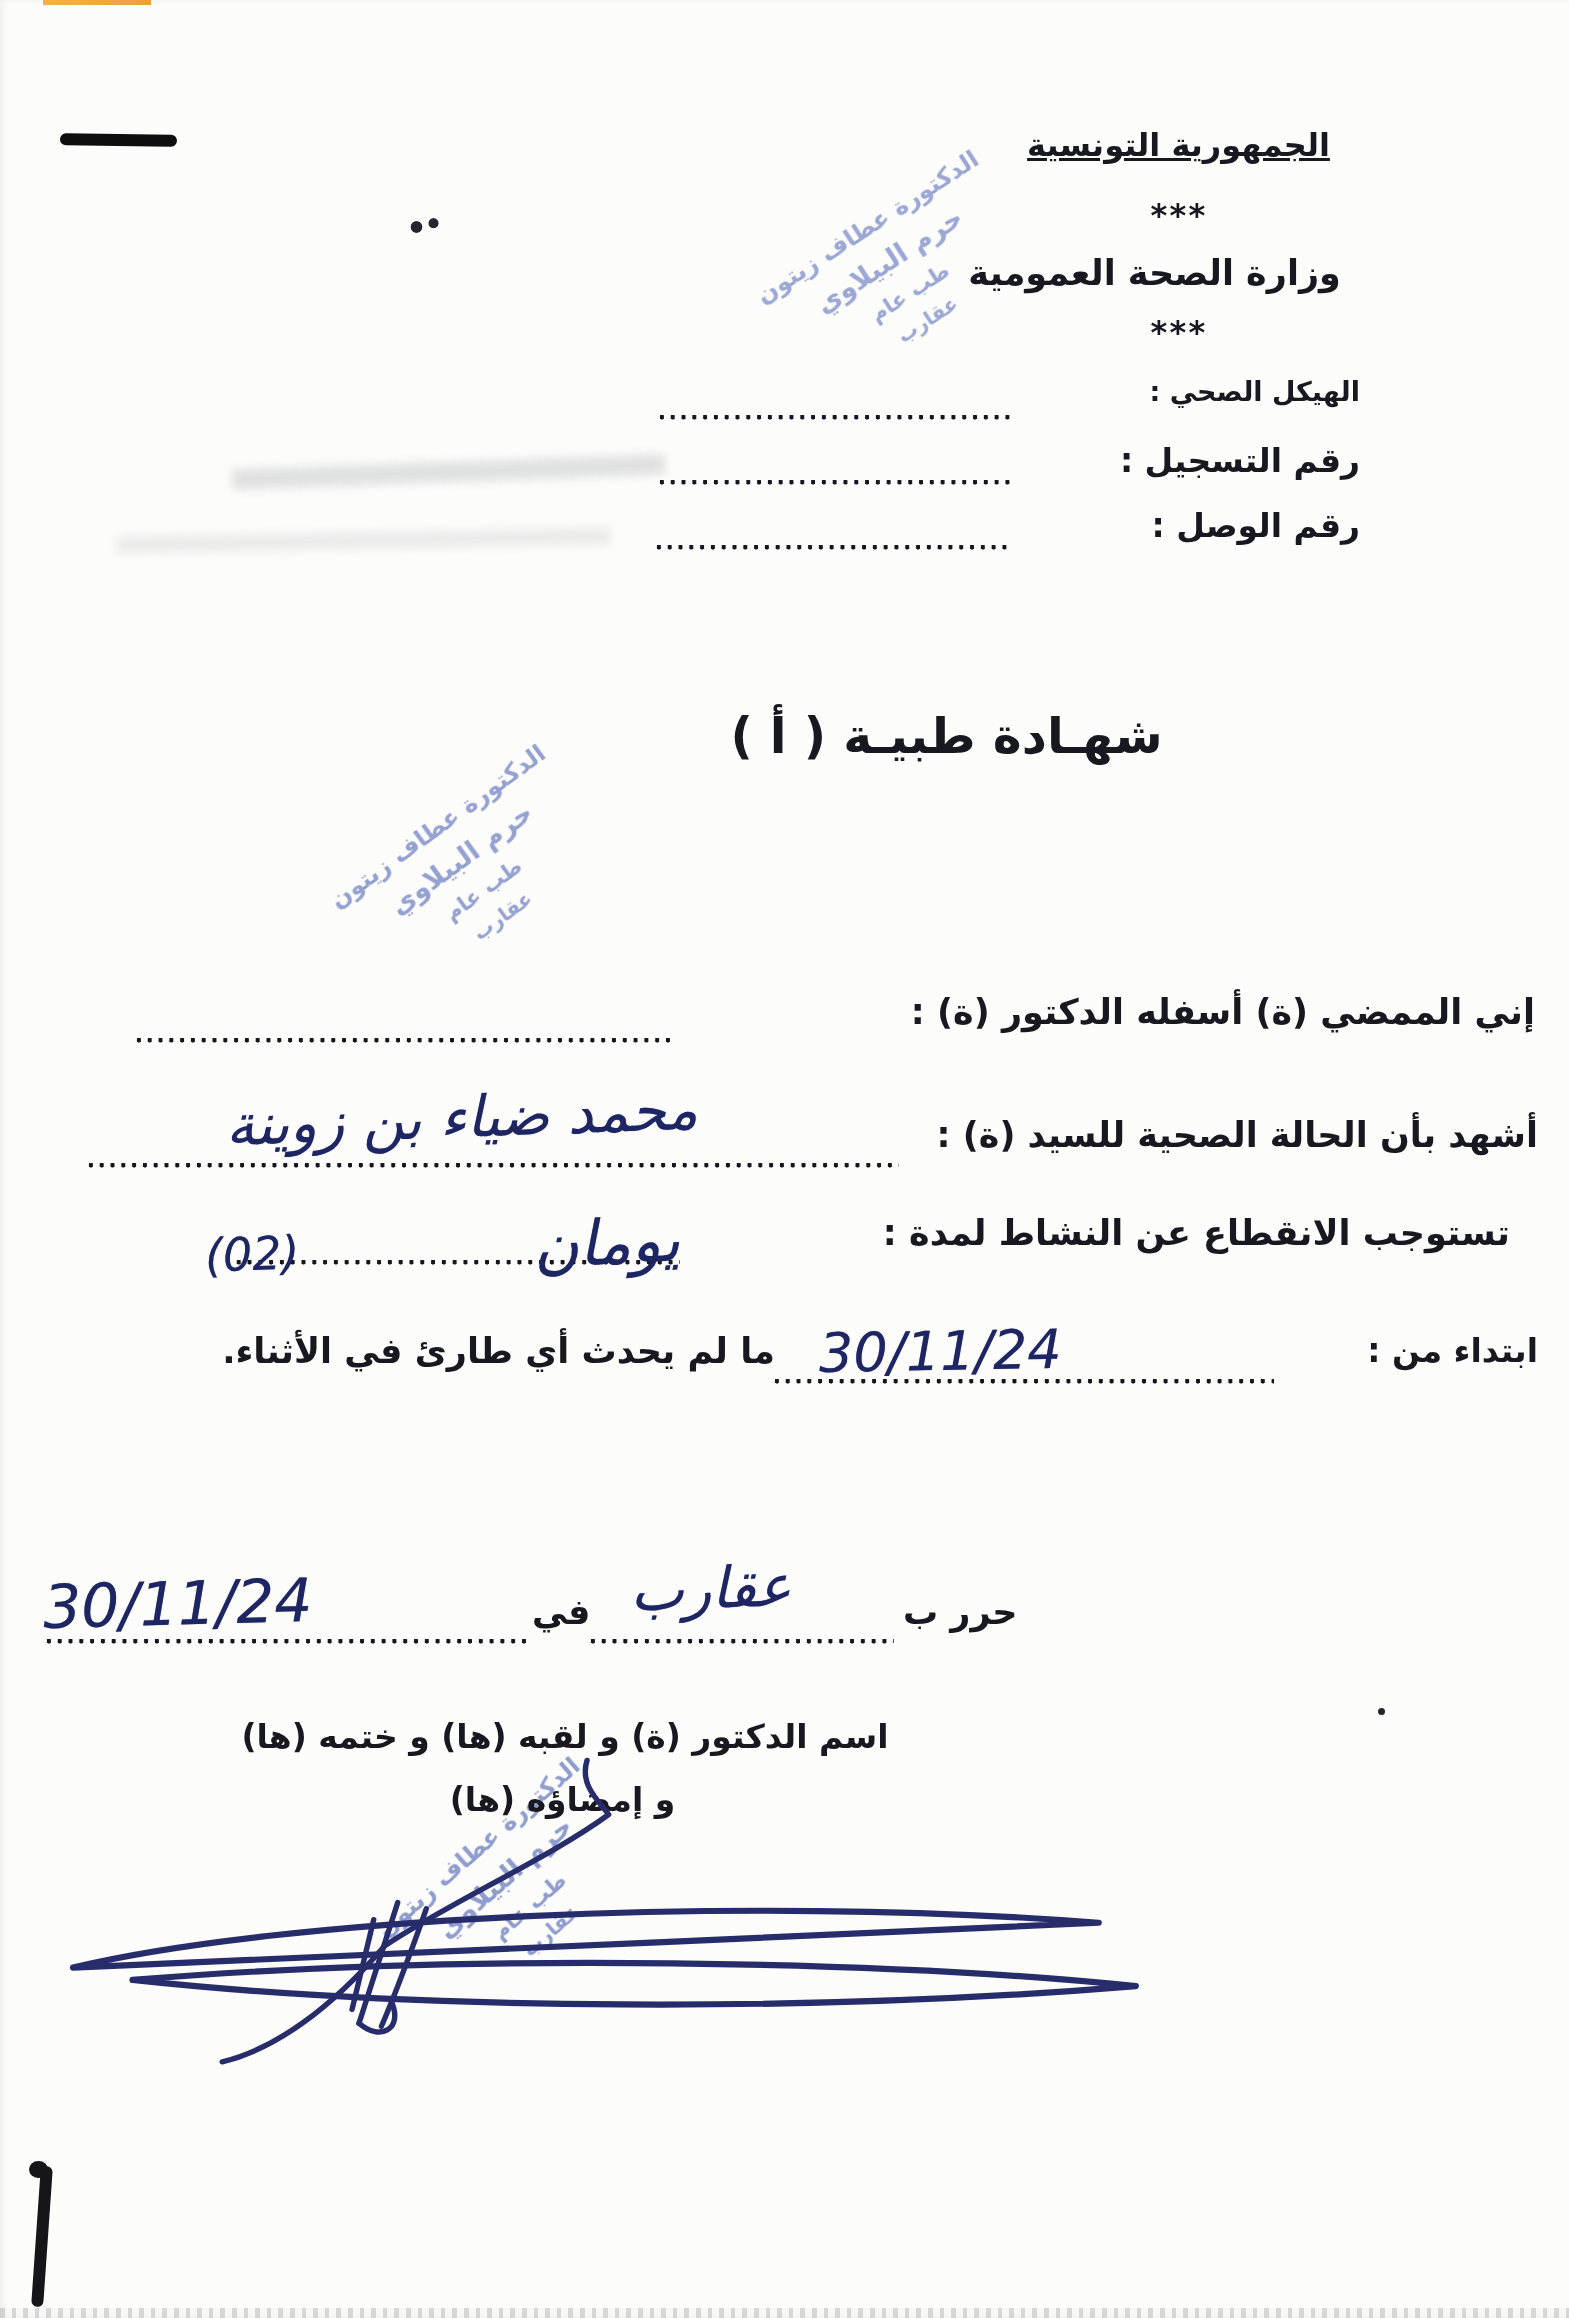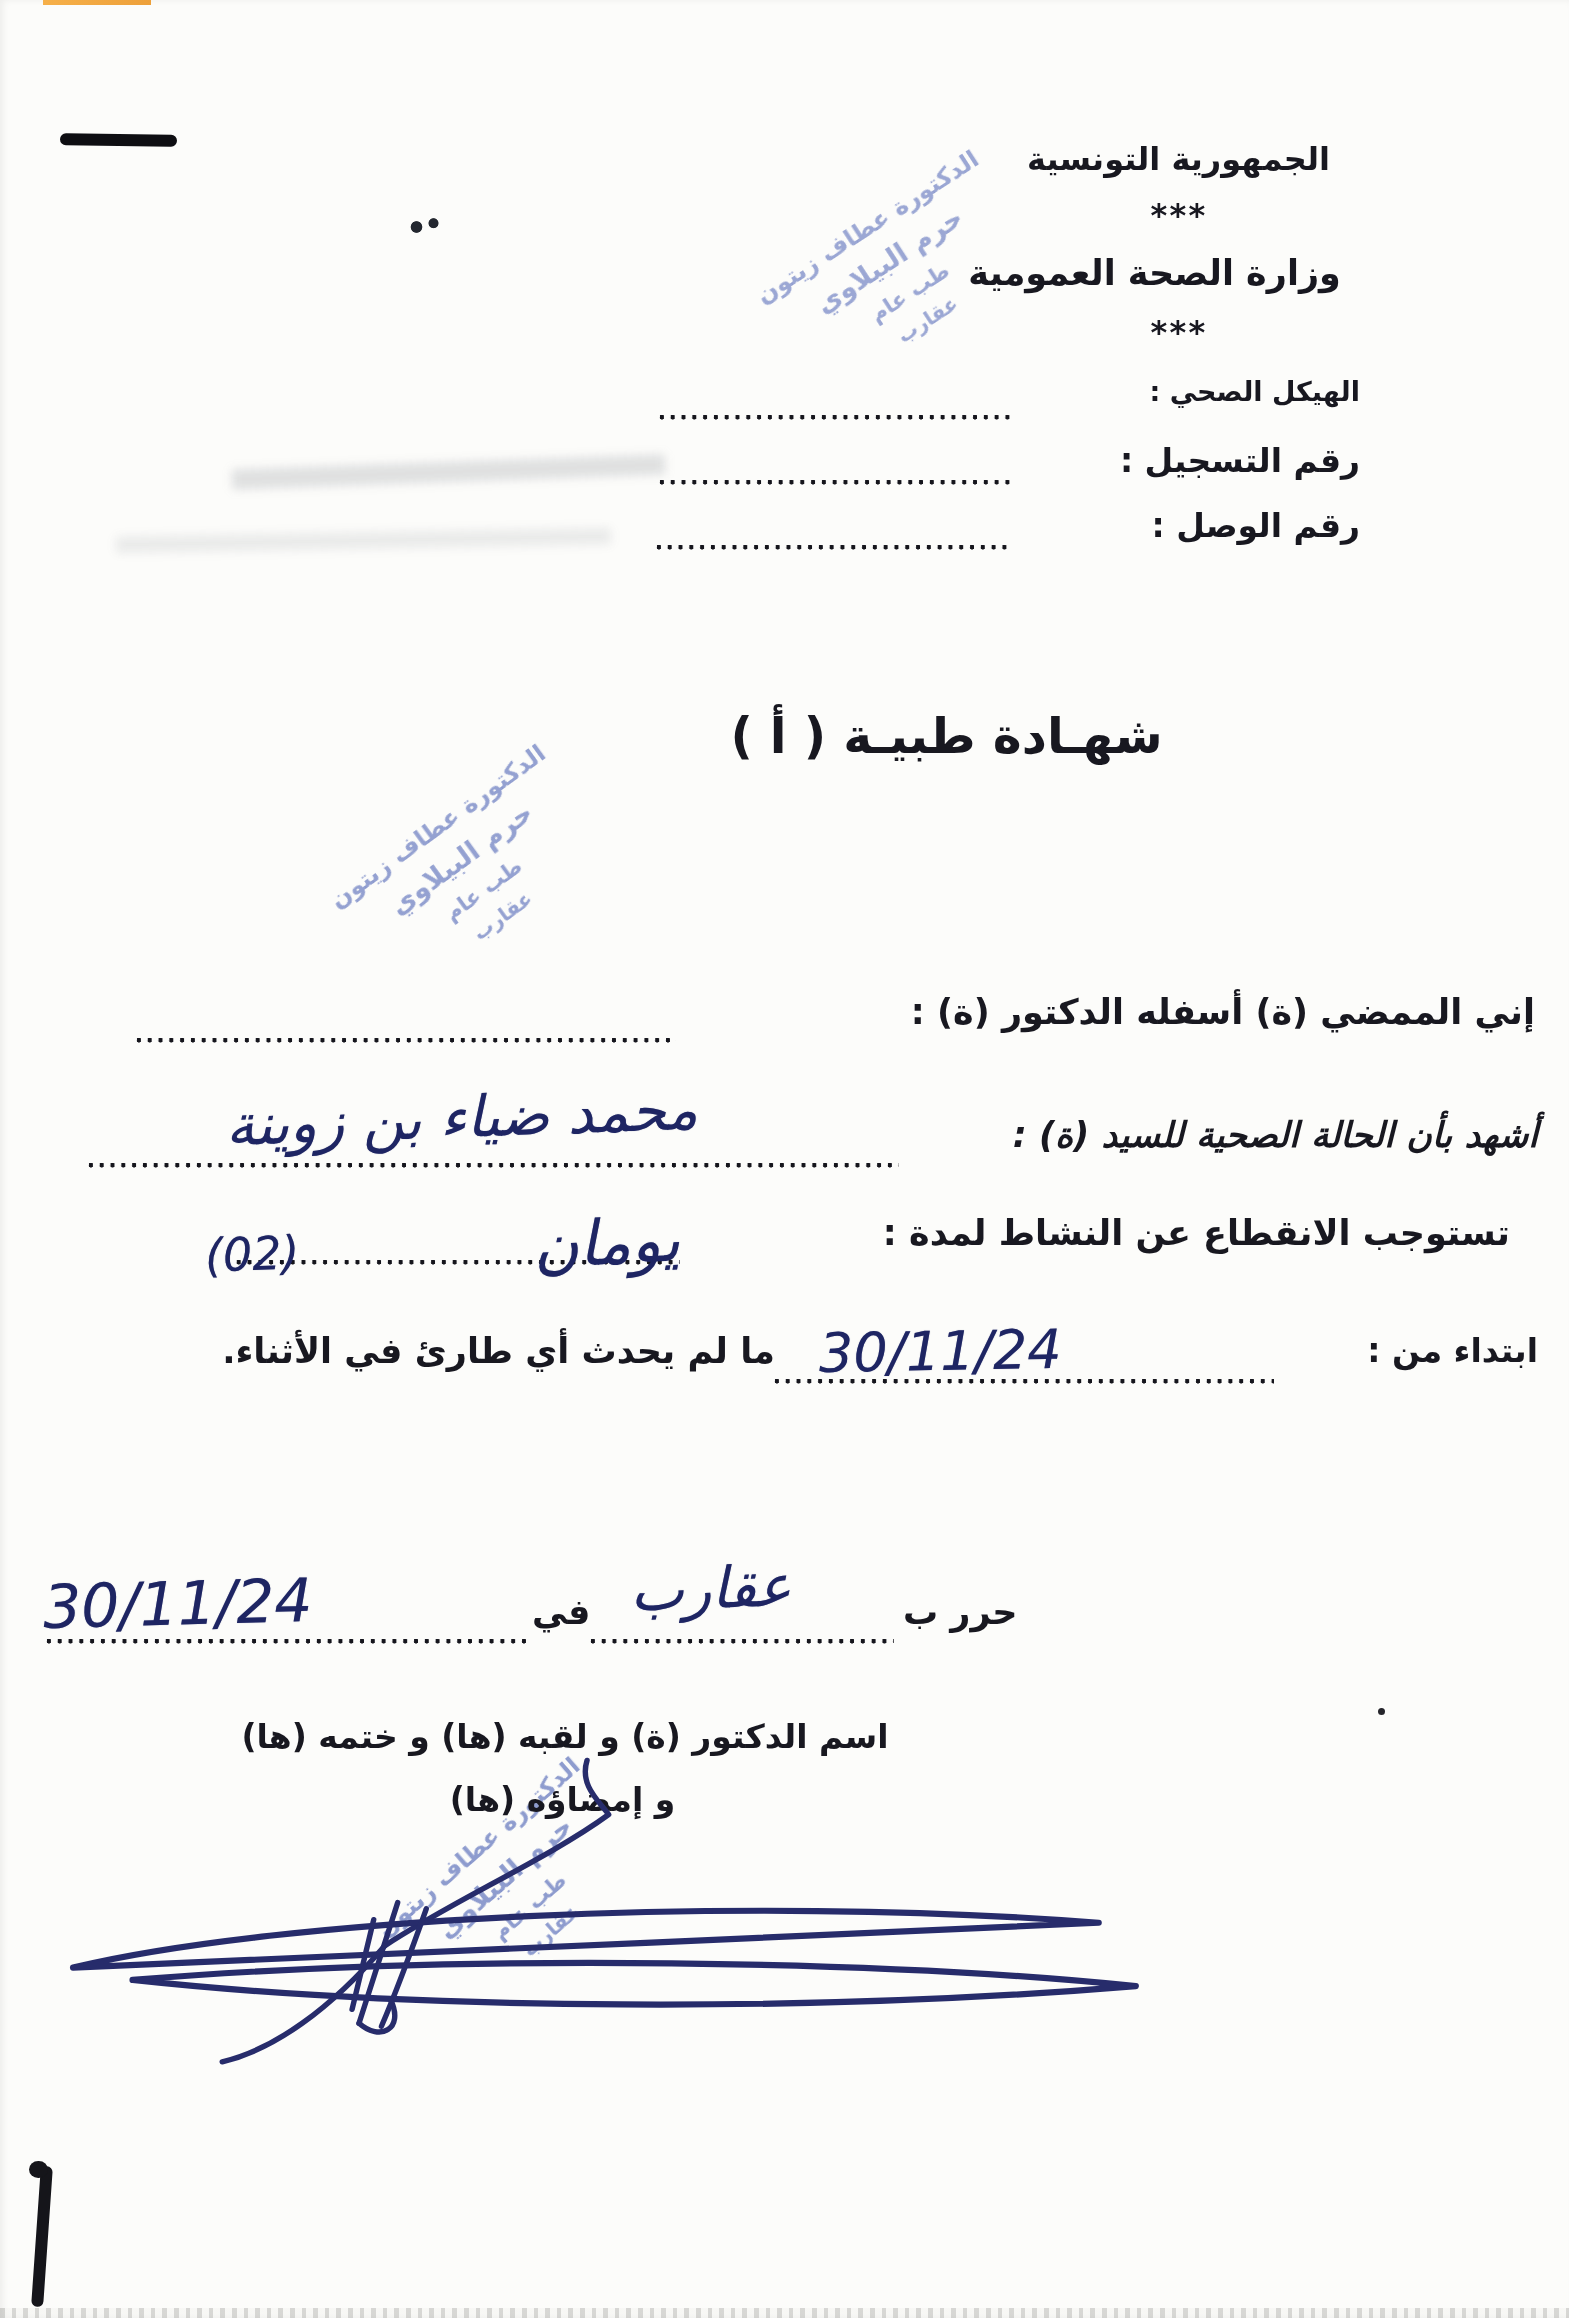--- a/index.html
+++ b/index.html
@@ -41,21 +41,21 @@
   <div class="abs artifact" style="left:43px;top:0;width:108px;height:4.6px;background:linear-gradient(90deg,#f6b049,#eda03a);"></div>
   <div class="abs artifact" style="left:60px;top:134px;width:117px;height:12.4px;background:#0e0e12;border-radius:6.2px;transform:rotate(0.8deg);"></div>
   <div class="abs artifact" style="left:408px;top:217px;width:36px;height:18.5px;background:radial-gradient(circle at 8.5px 10px,#23272f 5.4px,rgba(0,0,0,0) 6.2px),radial-gradient(circle at 25.5px 6.2px,#23272f 4.6px,rgba(0,0,0,0) 5.4px);"></div>
   <div class="abs artifact" style="left:1378px;top:1708px;width:7px;height:7px;border-radius:50%;background:#25252b;"></div>
   <div class="abs artifact" style="left:36px;top:2166px;width:11.6px;height:141px;background:#15151a;border-radius:6.2px;transform:rotate(4deg);"></div>
   <div class="abs artifact" style="left:29px;top:2161px;width:18.5px;height:17px;background:#15151a;border-radius:50%;"></div>
   <div class="abs artifact" style="left:0;top:2308px;width:1570px;height:10.8px;opacity:.65;background:repeating-linear-gradient(90deg,rgba(110,110,105,.4) 0 4.6px,rgba(205,205,198,.15) 4.6px 11.6px);"></div>
   <div class="abs smudge" style="left:232px;top:462px;width:433px;height:20px;transform:rotate(-2deg);"></div>
   <div class="abs smudge" style="left:116px;top:532px;width:495px;height:17px;opacity:.6;transform:rotate(-1deg);"></div>
 
-  <div class="abs print center" style="left:993px;top:140px;width:371px;font-size:32px;">الجمهورية التونسية</div>
+  <div class="abs print center" style="left:993px;top:126px;width:371px;font-size:32px;text-decoration:underline;">الجمهورية التونسية</div>
   <div class="abs print center" style="left:1121px;top:196px;width:116px;font-size:32px;letter-spacing:2.3px;">***</div>
   <div class="abs print center" style="left:944px;top:253px;width:421px;font-size:35px;">وزارة الصحة العمومية</div>
   <div class="abs print center" style="left:1121px;top:313px;width:116px;font-size:32px;letter-spacing:2.3px;">***</div>
 
   <div class="abs print" style="right:210px;top:376px;font-size:27px;">الهيكل الصحي :</div>
   <div class="abs dots" style="left:658px;top:413px;width:352px;"></div>
 
   <div class="abs print" style="right:210px;top:441px;font-size:33px;">رقم التسجيل :</div>
   <div class="abs dots" style="left:658px;top:478px;width:352px;"></div>
 
@@ -74,21 +74,21 @@
   <div class="abs stamp" style="left:305px;top:784px;width:417px;height:294px;transform:rotate(-36deg);opacity:.85;">
     <div class="s-l1">الدكتورة عطاف زيتون</div>
     <div class="s-l2">حرم البيلاوي</div>
     <div class="s-l3">طب عام</div>
     <div class="s-l4">عقارب</div>
   </div>
 
   <div class="abs print" style="right:35px;top:992px;font-size:35px;">إني الممضي (ة) أسفله الدكتور (ة) :</div>
   <div class="abs dots" style="left:135px;top:1036px;width:541px;"></div>
 
-  <div class="abs print" style="right:32px;top:1115px;font-size:35px;font-style:italic;">أشهد بأن الحالة الصحية للسيد (ة) :</div>
+  <div class="abs print" style="right:32px;top:1115px;font-size:35px;">أشهد بأن الحالة الصحية للسيد (ة) :</div>
   <div class="abs dots" style="left:87px;top:1161px;width:812px;"></div>
   <div class="abs hand center" style="left:27px;top:1084px;width:869px;font-size:57px;transform:rotate(-2deg);">محمد ضياء بن زوينة</div>
 
   <div class="abs print" style="right:60px;top:1213px;font-size:35px;">تستوجب الانقطاع عن النشاط لمدة :</div>
   <div class="abs dots" style="left:224px;top:1258px;width:456px;"></div>
   <div class="abs hand" style="left:533px;top:1206px;font-size:62px;transform:rotate(-3deg);">يومان</div>
   <div class="abs hand" style="left:205px;top:1227px;font-size:46px;direction:ltr;transform:rotate(-2deg);">(02)</div>
 
   <div class="abs print" style="right:32px;top:1331px;font-size:33px;">ابتداء من :</div>
   <div class="abs dots" style="left:773px;top:1377px;width:501px;"></div>

